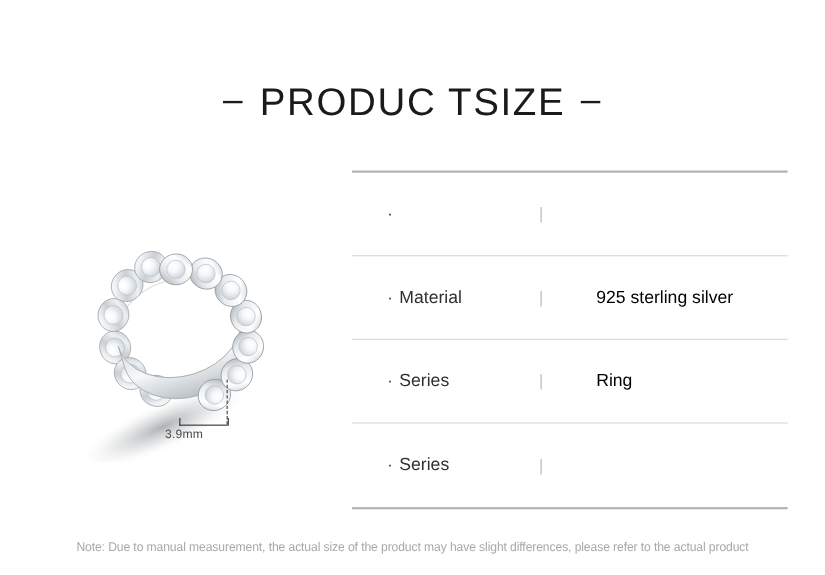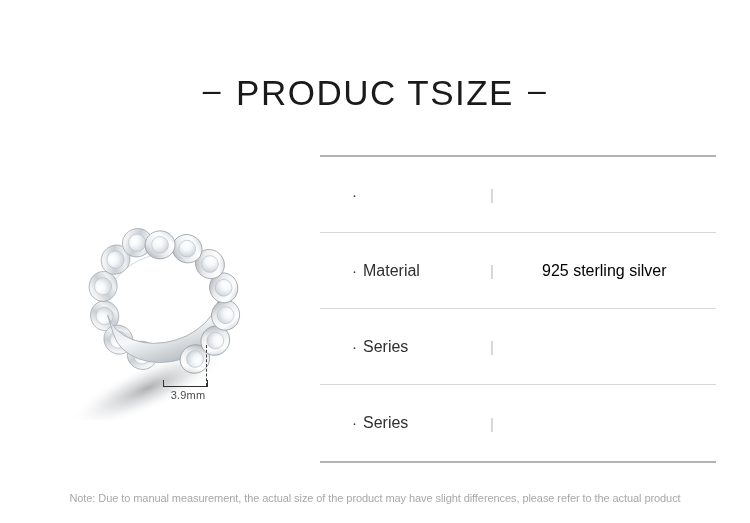--- a/index.html
+++ b/index.html
@@ -78,21 +78,21 @@
     height: 7px;
     border-left: 1px solid #2e2e2e;
   }
   .dim-tick-l { left: 13px; }
   .dim-tick-r { left: 57px; }
   .dim-label {
     position: absolute;
     left: 0;
     top: 44px;
     width: 76px;
-    text-align: center;
+    text-align: left;
     font-size: 11px;
     color: #4a4a4a;
     letter-spacing: 0.2px;
   }
 
   
   .spec-table {
     position: absolute;
     left: 320px;
     top: 155px;
@@ -303,20 +303,21 @@
     <div class="spec-sep">|</div>
     <div class="spec-value">925 sterling silver</div>
   </div>
 
   <div class="spec-row">
     <div class="spec-label">
       <span class="bullet">·</span>
       <span>Series</span>
     </div>
     <div class="spec-sep">|</div>
+    <div class="spec-value">Ring</div>
   </div>
 
   <div class="spec-row">
     <div class="spec-label">
       <span class="bullet">·</span>
       <span>Series</span>
     </div>
     <div class="spec-sep">|</div>
   </div>
 

